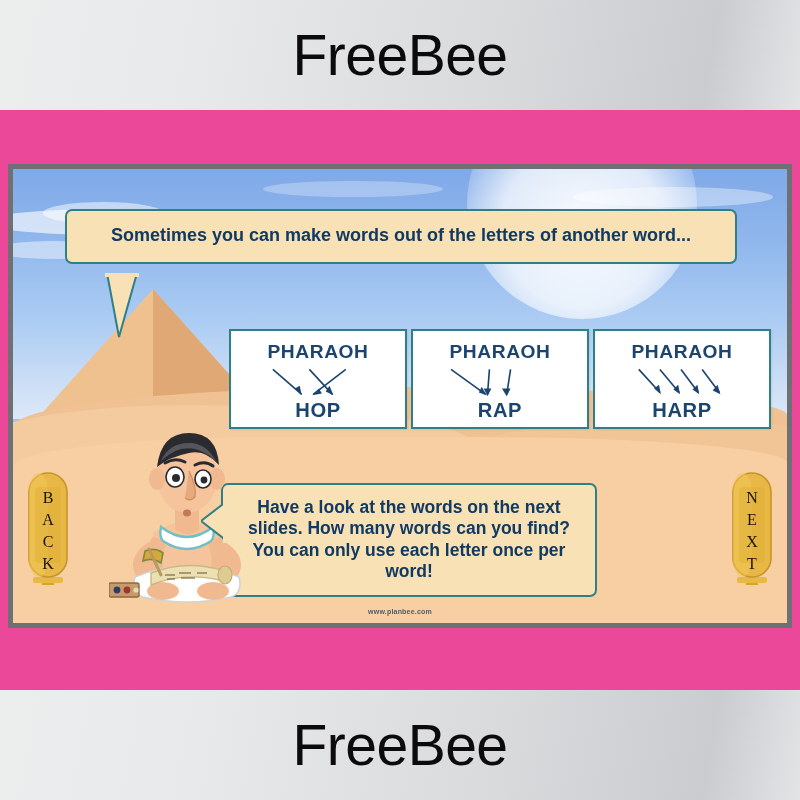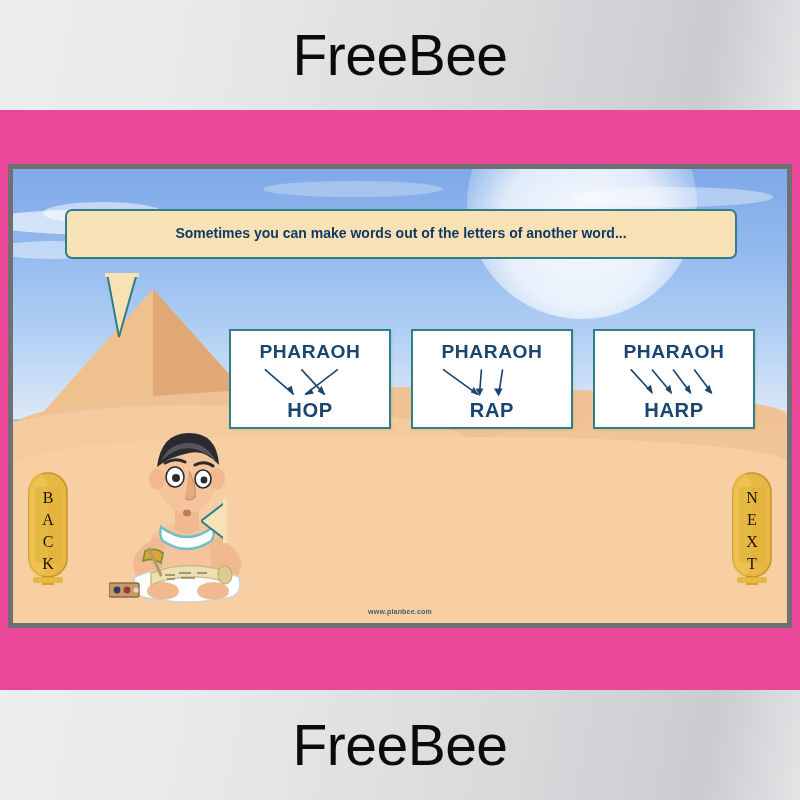--- a/index.html
+++ b/index.html
@@ -178,21 +178,21 @@
     box-sizing: border-box;
     text-align: center;
     color: #113a63;
     font-weight: bold;
     line-height: 1.22;
   }
   #bubble-top {
     left: 52px; top: 40px;
     width: 672px;
     padding: 14px 16px 15px 16px;
-    font-size: 14px;
+    font-size: 18px;
   }
   .bubble-tail-top {
     position: absolute;
     left: 92px; top: 104px;
     width: 34px; height: 66px;
     z-index: 3;
   }
   #bubble-bottom {
     left: 208px; top: 314px;
     width: 376px;
@@ -203,21 +203,21 @@
     position: absolute;
     left: 188px; top: 330px;
     width: 26px; height: 44px;
     z-index: 3;
   }
 
   
   .word-box {
     position: absolute;
     top: 160px;
-    width: 162px;
+    width: 178px;
     height: 100px;
     background: #ffffff;
     border: 2px solid #2f7f87;
     box-sizing: border-box;
     box-shadow: 1px 1px 2px rgba(0,0,0,0.08);
   }
   #word-box-1 { left: 216px; }
   #word-box-2 { left: 398px; }
   #word-box-3 { left: 580px; }
 
@@ -405,20 +405,23 @@
           <circle cx="18" cy="175" r="3.4" fill="#9c3630"></circle>
           <circle cx="27" cy="175" r="2.6" fill="#e3dab6"></circle>
         </svg>
       </div>
 
       <svg class="bubble-tail-bottom" viewBox="0 0 26 44">
         <polygon points="26,2 26,42 0,22" fill="#f8e1b4" stroke="#2f7f87" stroke-width="2"></polygon>
         <rect x="22" y="0" width="6" height="44" fill="#f8e1b4"></rect>
       </svg>
 
+      <div class="bubble" id="bubble-bottom">
+        <span>Have a look at the words on the next slides. How many words can you find? You can only use each letter once per word!</span>
+      </div>
 
       <div class="cartouche" id="nav-back">
         <svg viewBox="0 0 46 118">
           <rect x="17" y="98" width="12" height="18" fill="#d9a425"></rect>
           <rect x="8" y="108" width="30" height="6" rx="2" fill="#e8b846"></rect>
           <rect x="4" y="4" width="38" height="104" rx="19" fill="#e8b846" stroke="#c8952a" stroke-width="1.6"></rect>
           <rect x="4" y="4" width="19" height="104" rx="19" fill="#f0c659" opacity="0.55"></rect>
           <rect x="10" y="18" width="26" height="76" rx="4" fill="#dfae38" opacity="0.55"></rect>
           <g>
             <text class="cart-letter" x="23" y="34">B</text>

